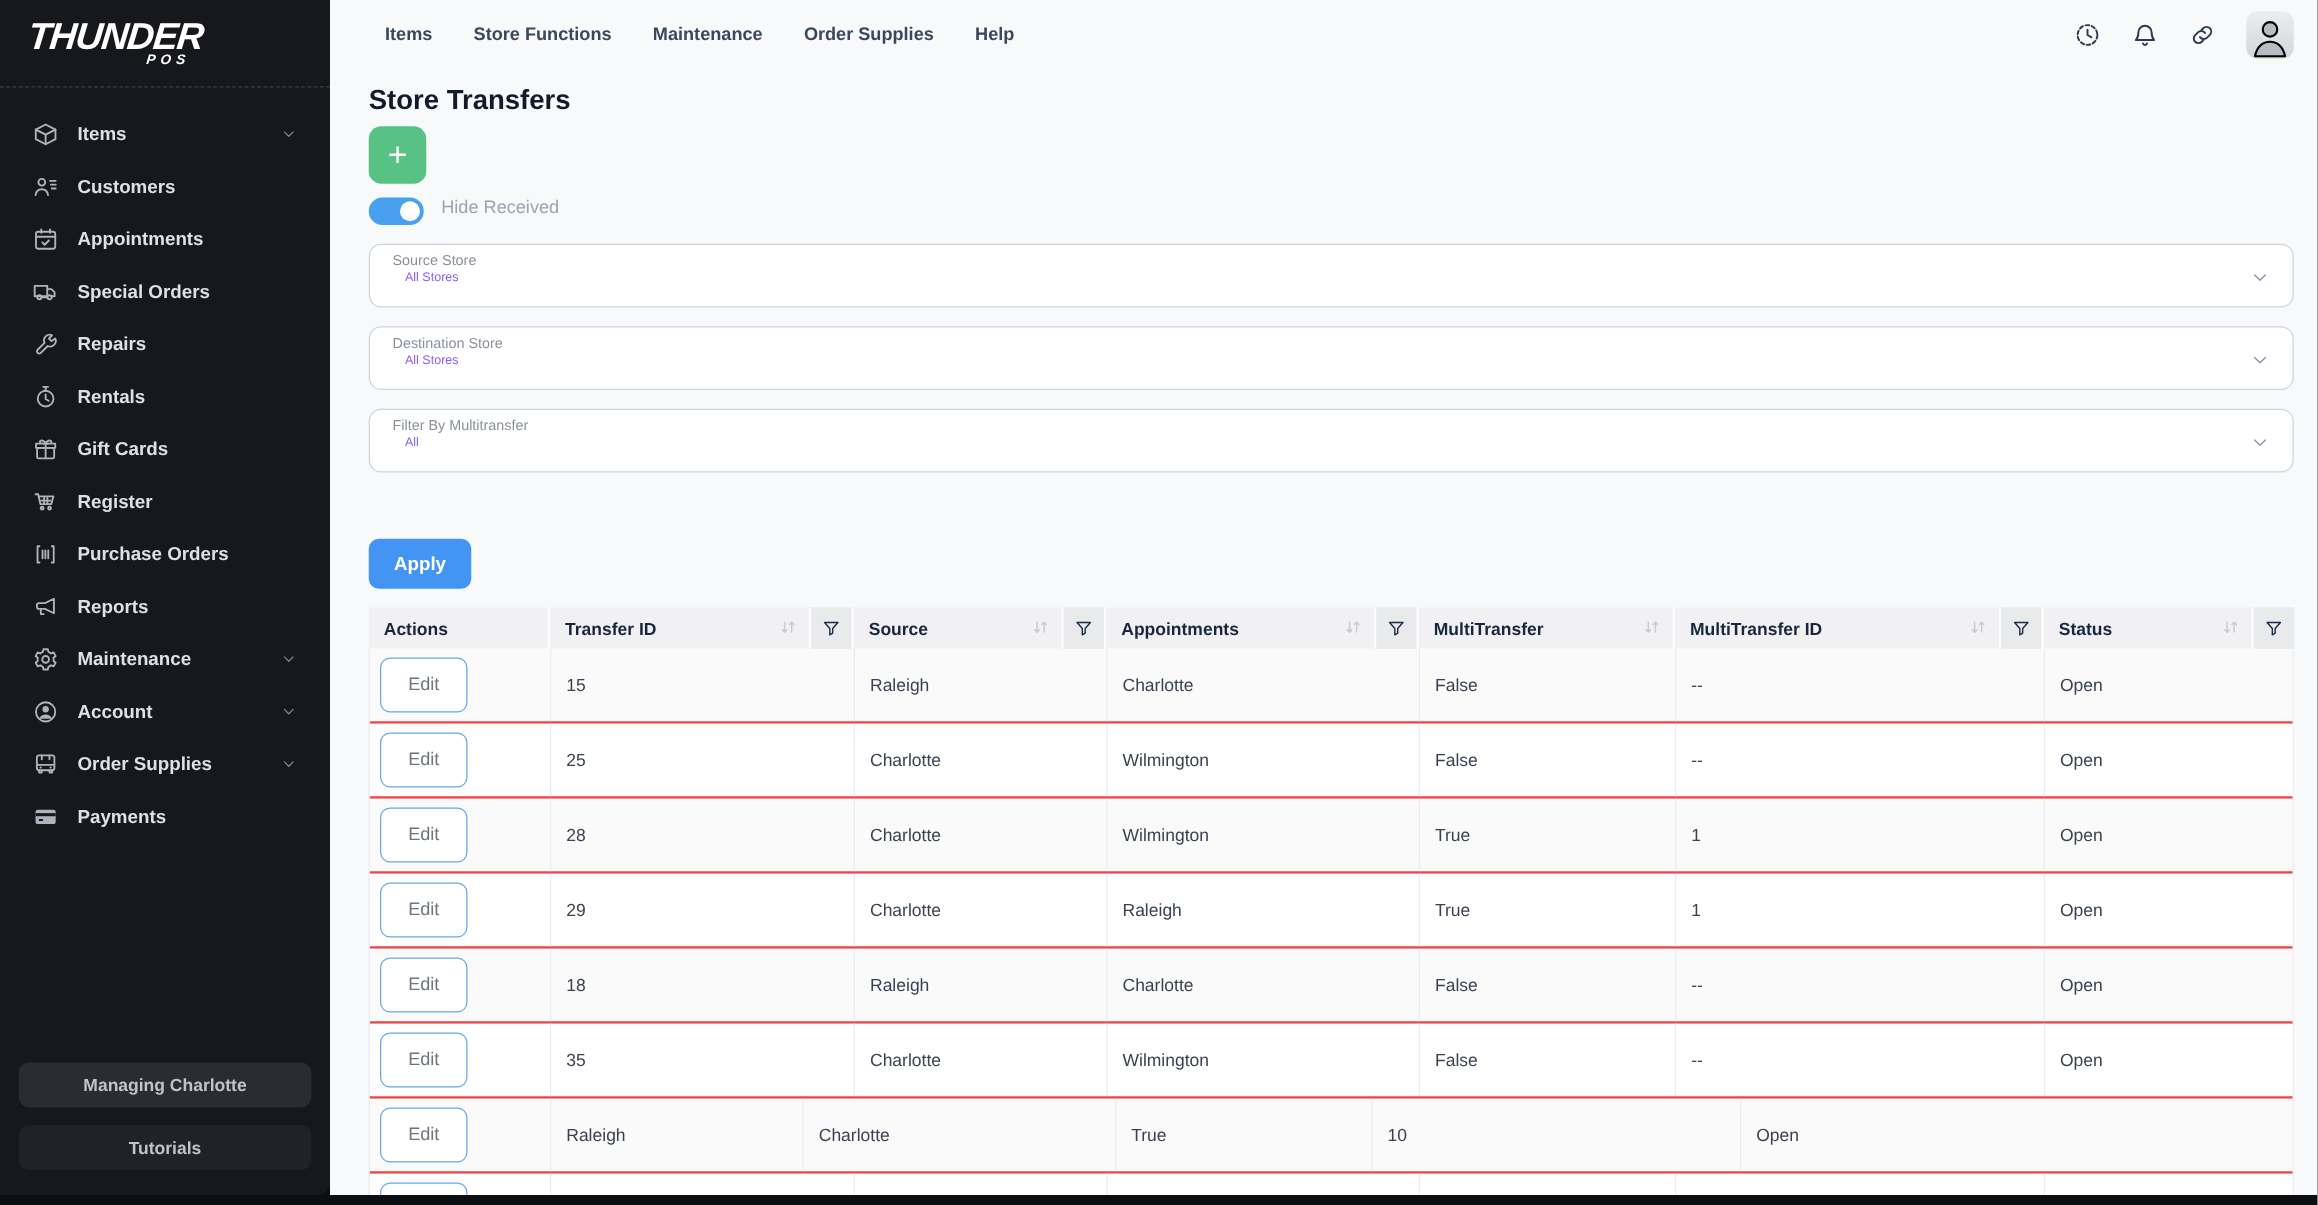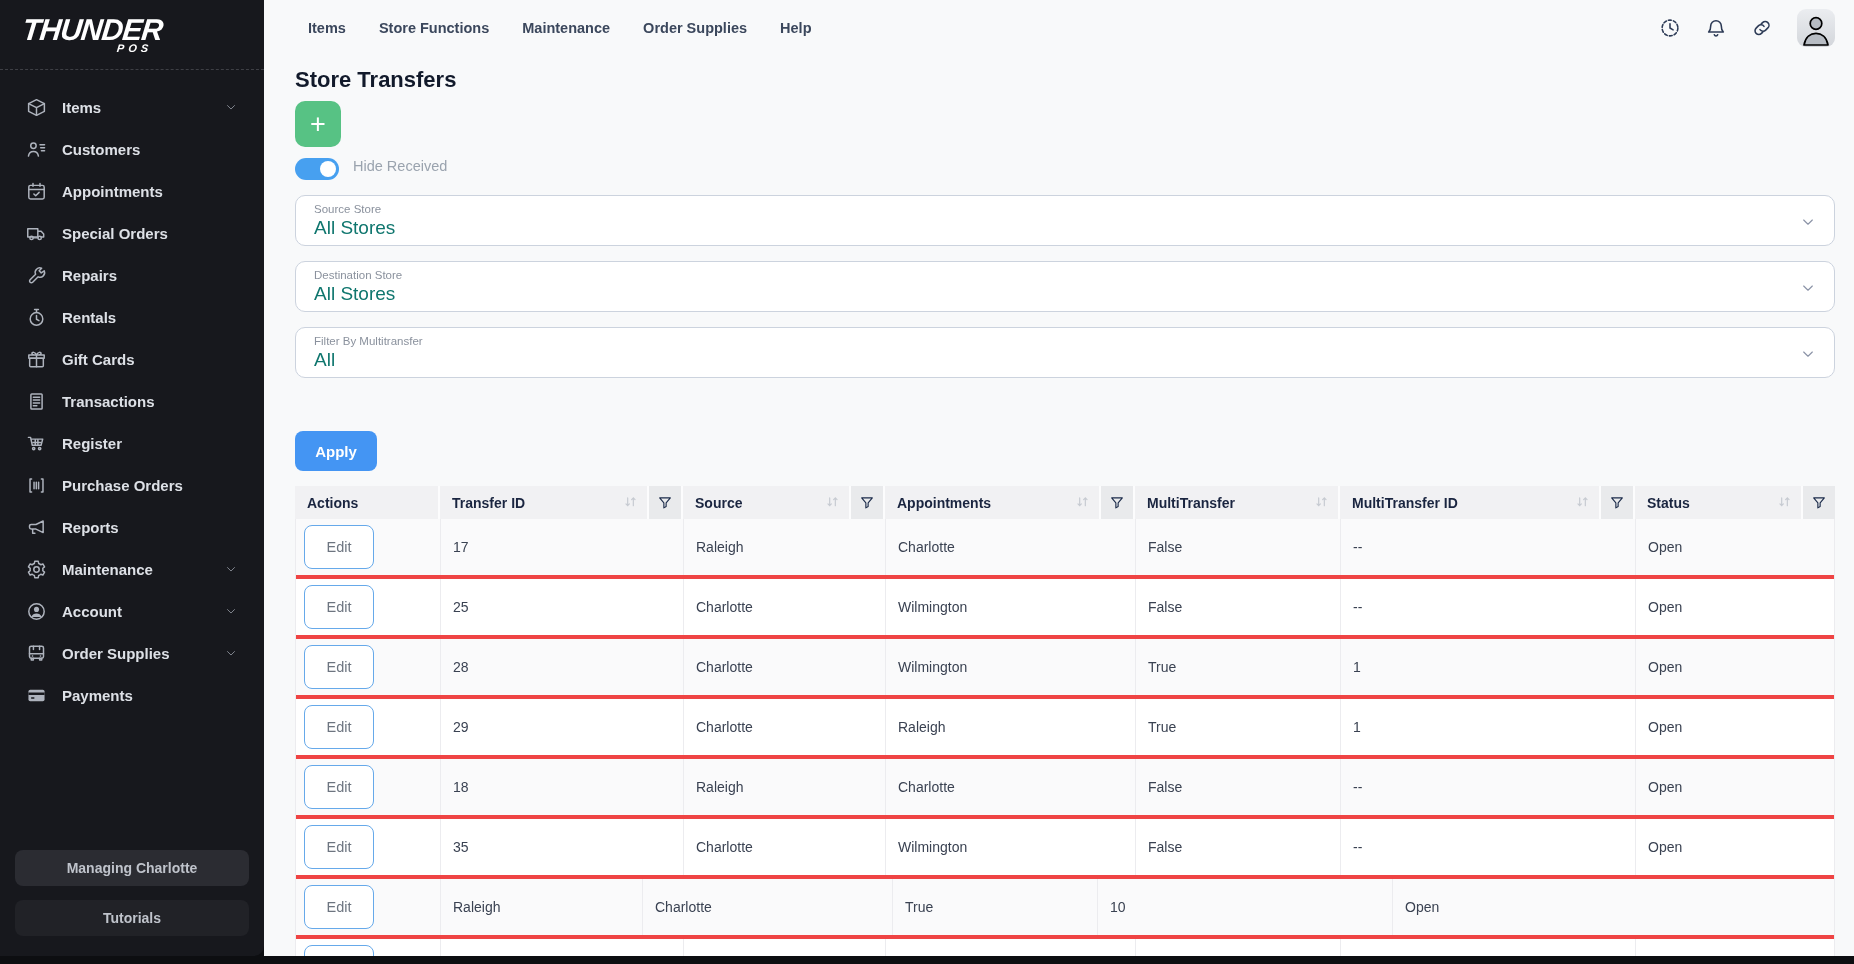--- a/index.html
+++ b/index.html
@@ -42,40 +42,40 @@
              color:#fff; font-size:27px; font-weight:300; line-height:1; cursor:pointer; }
   .toggle-row { margin-top:11px; display:flex; gap:14px; }
   .toggle { position:relative; width:44px; height:22px; border-radius:11px; background:#47a0f0; cursor:pointer; flex:none; }
   .toggle .knob { position:absolute; top:3px; right:3px; width:16px; height:16px; border-radius:50%; background:#fff; }
   .toggle-label { font-size:14.5px; color:#9aa3ae; }
 
   .filters { margin-top:15px; }
   .filter-box { position:relative; height:51px; background:#fff; border:1px solid #ccd3de; border-radius:10px;
                 margin-bottom:15px; padding:7px 40px 0 18px; cursor:pointer; }
   .filter-label { font-size:11.5px; color:#8a919d; }
-  .filter-value { font-size:19px; color:#0f766e; margin-top:2px; }
+  .filter-value { font-size:10px; color:#8b5cf6; margin-top:2px;margin-left:10px; }
   .filter-box .chev { position:absolute; right:18px; top:18px; width:16px; height:16px; color:#8b93a7; }
 
   .apply-btn { margin-top:38px; width:82px; height:40px; border:none; border-radius:8px; background:#4495f3;
                color:#fff; font-size:15px; font-weight:700; cursor:pointer; }
 
   
   .table { margin-top:15px; width:1540px; }
   .thead { display:flex; height:33px; background:#f1f1f3; }
   .th { display:flex; align-items:stretch; flex:none; border-right:2px solid #fcfcfd; }
   .th:last-child { border-right:none; }
   .th-main { flex:1; display:flex; align-items:center; padding-left:12px; min-width:0; }
   .th-label { font-size:14px; font-weight:700; color:#1a2540; white-space:nowrap; }
   .sort { margin-left:auto; width:17px; height:17px; color:#c7cbd2; flex:none; margin-right:8px; cursor:pointer; }
   .sort svg, .funnel svg, .chev svg, .icon svg { width:100%; height:100%; display:block; }
   .filter-cell { width:34px; flex:none; background:#e9eaec; border-left:2px solid #fcfcfd;
                  display:flex; align-items:center; justify-content:center; cursor:pointer; }
   .funnel { width:16px; height:16px; color:#1b2b4a; }
   .tbody { border-left:1px solid #ececef; border-right:1px solid #ececef; }
-  .tr { display:flex; height:60px; border-bottom:4px solid #ef4444; background:#fff; }
+  .tr { display:flex; height:60px; border-bottom:2px solid #ef4444; background:#fff; }
   .tr:nth-child(odd) { background:#fafafb; }
   .td { flex:none; display:flex; align-items:center; padding-left:12px; font-size:14px; color:#3a4252;
         border-right:1px solid #ececef; min-width:0; }
   .td:last-child { border-right:none; }
   .td.actions { padding-left:8px; }
   .edit-btn { width:70px; height:44px; background:#fff; border:1px solid #66a9ea; border-radius:8px;
               color:#6d7580; font-size:14.5px; cursor:pointer; font-family:inherit; }
 
   
   svg { fill:none; stroke:currentColor; stroke-width:1.7; stroke-linecap:round; stroke-linejoin:round; }
@@ -152,29 +152,20 @@
         <span>Rentals</span>
       </div>
       <div class="nav-item">
         <span class="icon">
           <svg viewBox="0 0 24 24">
             <rect x="4.2" y="10.6" width="15.6" height="9.6" rx="1.2"></rect>
             <path d="M3.2 6.8h17.6v3.8H3.2zM12 6.8V20.2M12 6.8C10.6 3 6.4 3.2 6.8 5.4c.3 1.8 3.4 1.6 5.2 1.4 1.8.2 4.9.4 5.2-1.4.4-2.2-3.8-2.4-5.2 1.4z"></path>
           </svg>
         </span>
         <span>Gift Cards</span>
-      </div>
-      <div class="nav-item">
-        <span class="icon">
-          <svg viewBox="0 0 24 24">
-            <rect x="5.6" y="3.4" width="12.8" height="17.2" rx="1"></rect>
-            <path d="M8.4 7.2h7.2M8.4 10.4h7.2M8.4 13.6h7.2M8.4 16.8h4"></path>
-          </svg>
-        </span>
-        <span>Transactions</span>
       </div>
       <div class="nav-item">
         <span class="icon">
           <svg viewBox="0 0 24 24">
             <path d="M2.8 5h2.4l2 9h10l1.9-7H6.2"></path>
             <path d="M10.6 7.6V14M13.6 7.6V14M7.9 10.8h8.6"></path>
             <circle cx="8.8" cy="17.8" r="1.3"></circle>
             <circle cx="15.6" cy="17.8" r="1.3"></circle>
           </svg>
         </span>
@@ -430,21 +421,21 @@
               </svg>
             </span>
           </span>
         </div>
       </div>
     <div class="tbody">
         <div class="tr">
           <div class="td actions" style="width: 145px;">
             <button class="edit-btn">Edit</button>
           </div>
-          <div class="td" style="width: 243px;">17</div>
+          <div class="td" style="width: 243px;">15</div>
           <div class="td" style="width: 202px;">Raleigh</div>
           <div class="td" style="width: 250px;">Charlotte</div>
           <div class="td" style="width: 205px;">False</div>
           <div class="td" style="width: 295px;">--</div>
           <div class="td" style="width: 200px;">Open</div>
         </div>
         <div class="tr">
           <div class="td actions" style="width: 145px;">
             <button class="edit-btn">Edit</button>
           </div>

